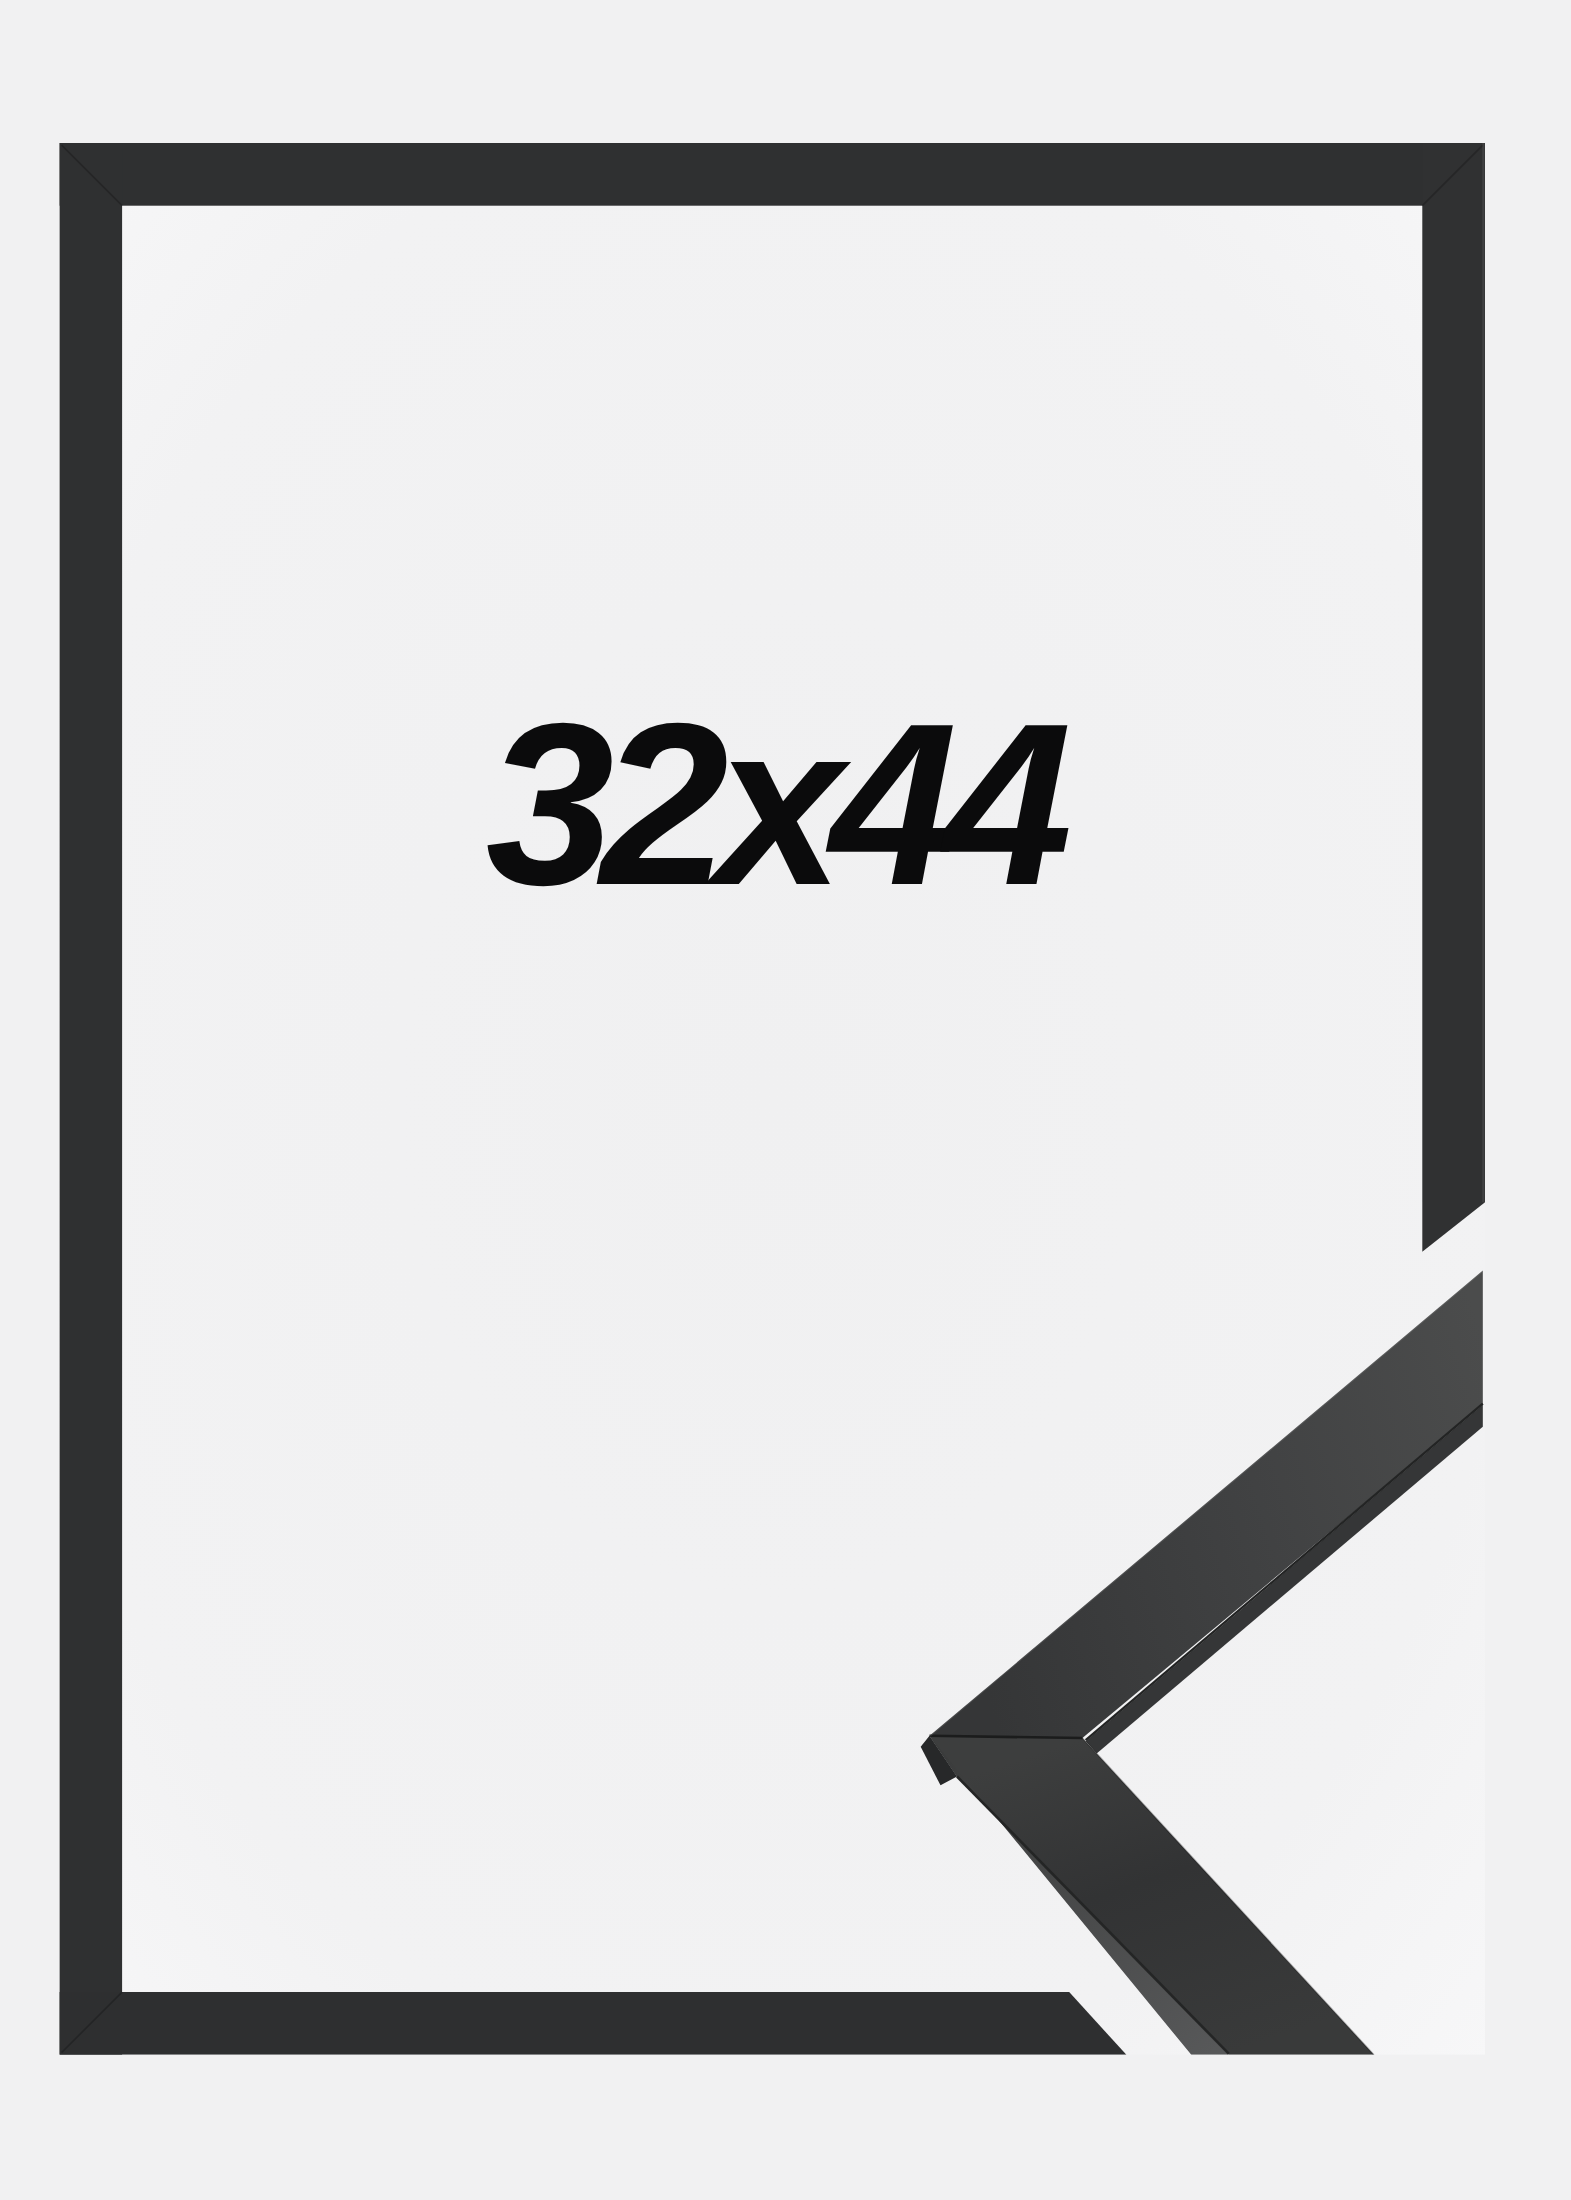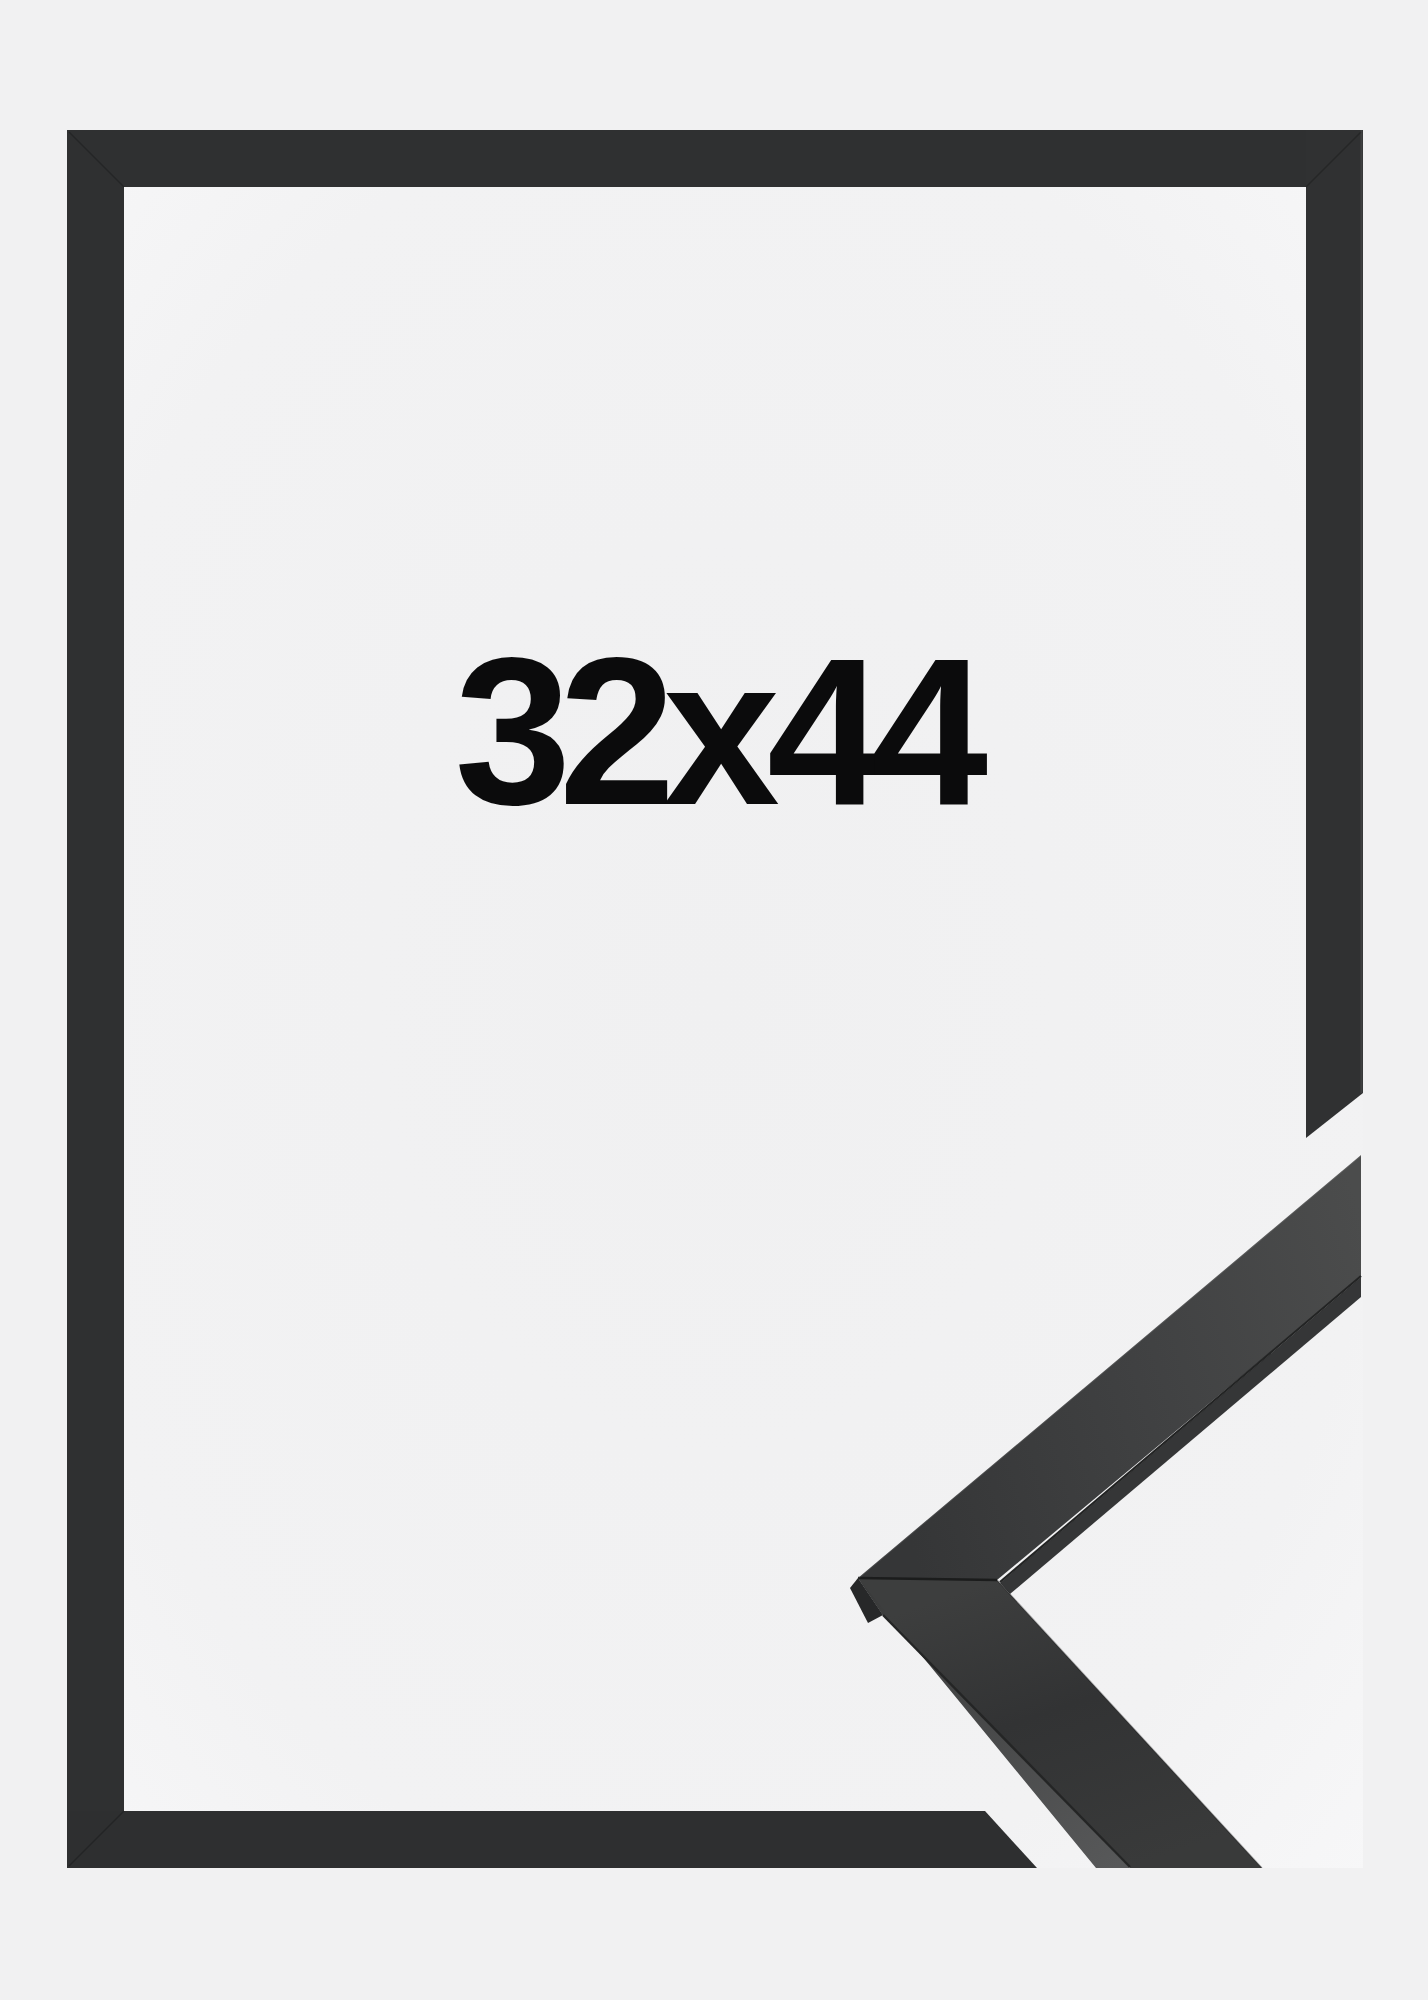--- a/index.html
+++ b/index.html
@@ -9,24 +9,25 @@
   body {
     width: 1428px;
     height: 2000px;
     position: relative;
     overflow: hidden;
     background: #f1f1f2;
     font-family: "Liberation Sans", sans-serif;
   }
   .product-photo {
     position: absolute;
-    left: 67px;
+    left: 54px;
     top: 130px;
     width: 1296px;
     height: 1220px;
+    font-style: italic;
   }
   .photo-svg {
     position: absolute;
     left: 0;
     top: 0;
     display: block;
   }
   .size-label {
     position: absolute;
     left: 0;

